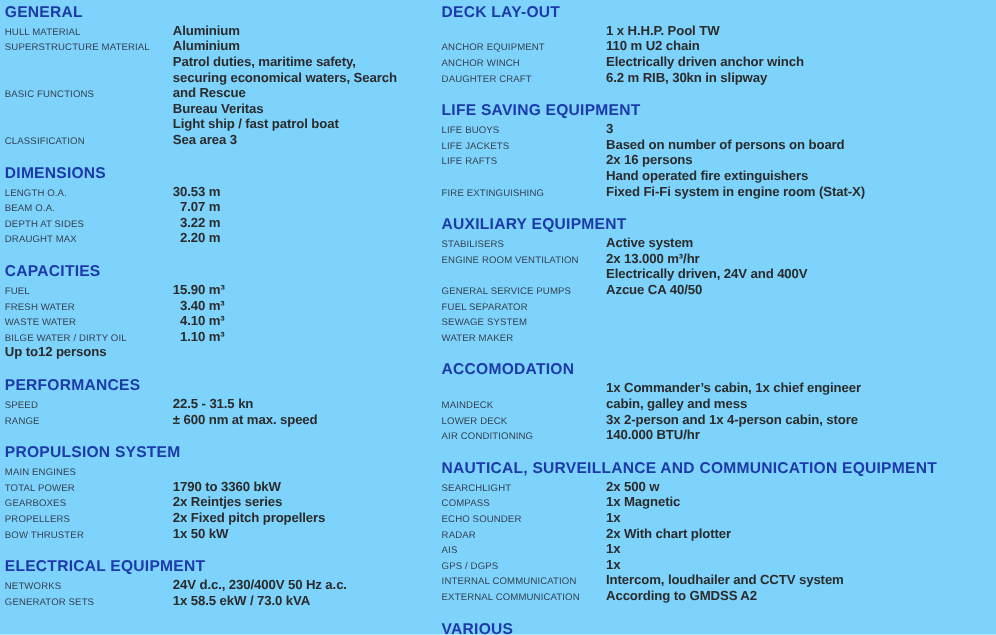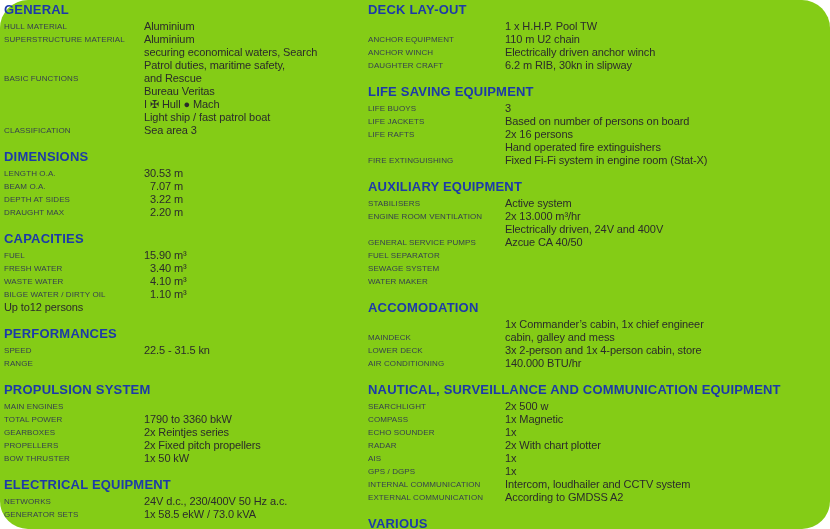--- a/index.html
+++ b/index.html
@@ -4,21 +4,21 @@
 <style>
   * { margin: 0; padding: 0; box-sizing: border-box; }
   html, body { background: #ffffff; }
   body {
     width: 830px;
     height: 529px;
     position: relative;
     overflow: hidden;
     font-family: "Liberation Sans", sans-serif;
   }
-  .page { position: absolute; inset: 0; background: #84cc16; border-radius: 28px; }
+  .page { position: absolute; inset: 0; background: #7dd3fc; }
   .col { position: absolute; top: 2px; }
   .col-left  { left: 4px;   width: 354px; }
   .col-right { left: 368px; width: 458px; }
 
   .section { margin-bottom: 12px; }
   .section-various { margin-top: 7px; }
 
   .heading {
     font-size: 13px;
     font-weight: bold;
@@ -33,21 +33,21 @@
   .label {
     flex: 0 0 auto;
     font-size: 8px;
     line-height: 13px;
     letter-spacing: 0.1px;
     color: #36404f;
     white-space: nowrap;
   }
   .col-left  .label { width: 140px; }
   .col-right .label { width: 137px; }
-  .value { flex: 1 1 auto; }
+  .value { flex: 1 1 auto; font-weight: bold; }
   .value-line {
     font-size: 11px;
     line-height: 13px;
     letter-spacing: -0.1px;
     color: #2b2b2b;
     white-space: pre-wrap;
   }
 </style>
 </head>
 <body>
@@ -64,30 +64,29 @@
         </div>
         <div class="row">
           <div class="label">SUPERSTRUCTURE MATERIAL</div>
           <div class="value">
             <div class="value-line">Aluminium</div>
           </div>
         </div>
         <div class="row">
           <div class="label">BASIC FUNCTIONS</div>
           <div class="value">
+            <div class="value-line">Patrol duties, maritime safety,</div>
             <div class="value-line">securing economical waters, Search</div>
-            <div class="value-line">Patrol duties, maritime safety,</div>
             <div class="value-line">and Rescue</div>
           </div>
         </div>
         <div class="row">
           <div class="label">CLASSIFICATION</div>
           <div class="value">
             <div class="value-line">Bureau Veritas</div>
-            <div class="value-line">I ✠ Hull ● Mach</div>
             <div class="value-line">Light ship / fast patrol boat</div>
             <div class="value-line">Sea area 3</div>
           </div>
         </div>
       </section>
       <section class="section section-dimensions">
         <h2 class="heading">DIMENSIONS</h2>
         <div class="row">
           <div class="label">LENGTH O.A.</div>
           <div class="value">
@@ -148,20 +147,23 @@
       <section class="section section-performances">
         <h2 class="heading">PERFORMANCES</h2>
         <div class="row">
           <div class="label">SPEED</div>
           <div class="value">
             <div class="value-line">22.5 - 31.5 kn</div>
           </div>
         </div>
         <div class="row">
           <div class="label">RANGE</div>
+          <div class="value">
+            <div class="value-line">± 600 nm at max. speed</div>
+          </div>
         </div>
       </section>
       <section class="section section-propulsion-system">
         <h2 class="heading">PROPULSION SYSTEM</h2>
         <div class="row">
           <div class="label">MAIN ENGINES</div>
         </div>
         <div class="row">
           <div class="label">TOTAL POWER</div>
           <div class="value">

